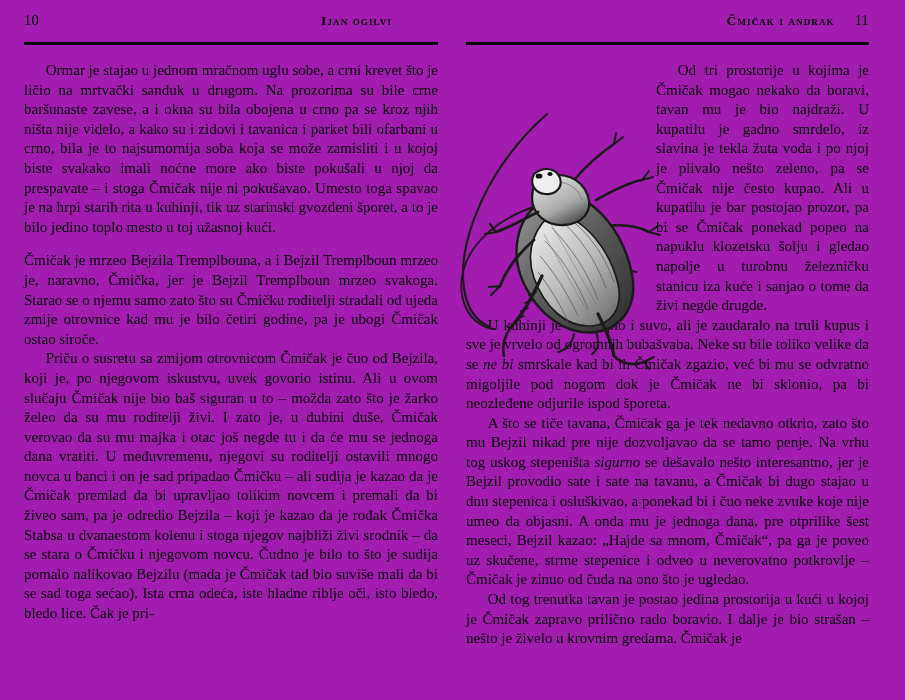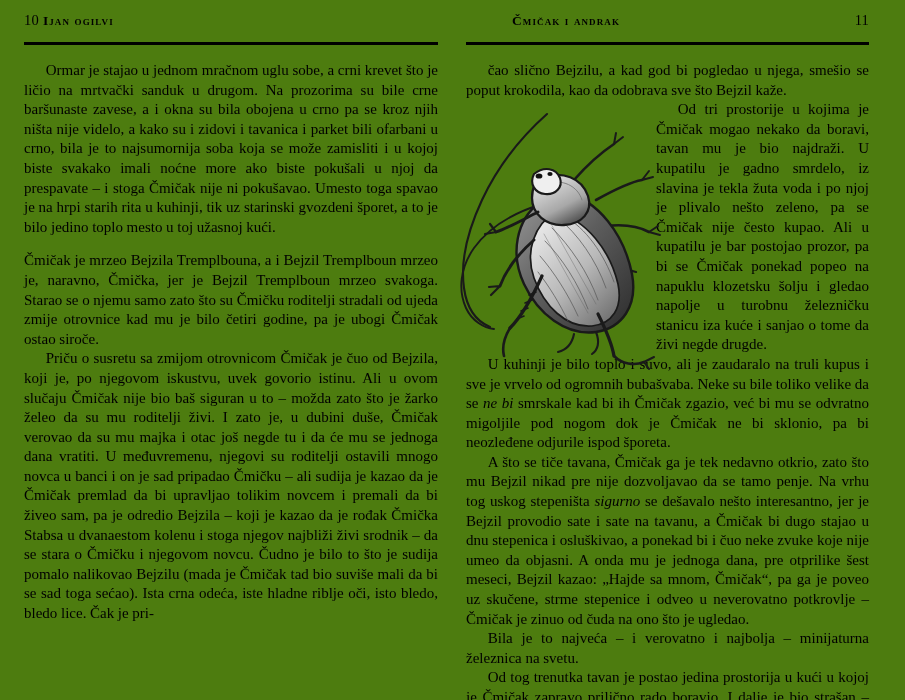--- a/index.html
+++ b/index.html
@@ -13,21 +13,21 @@
     overflow: hidden;
     font-family: "Liberation Serif", "DejaVu Serif", serif;
     color: #000000;
   }
 
   .spread {
     position: relative;
     width: 905px;
     height: 700px;
     display: flex;
-    background: #4d7c0f;
+    background: #a21caf;
   }
 
   .page {
     position: relative;
     height: 700px;
     box-sizing: border-box;
   }
   .page-left  { width: 452px; padding: 0 14px 0 24px; }
   .page-right { width: 453px; padding: 0 36px 0 14px; }
 
@@ -44,31 +44,31 @@
     width: 100%;
   }
   .folio {
     font-family: "Liberation Serif", "DejaVu Serif", serif;
     font-size: 14.5px;
     line-height: 1;
     letter-spacing: 0.2px;
   }
   .runtitle {
     flex: 1 1 auto;
-    text-align: left;
+    text-align: right;
     font-size: 13.5px;
     font-variant: small-caps;
     text-transform: lowercase;
     letter-spacing: 1.1px;
     font-weight: 600;
     white-space: nowrap;
   }
   .runtitle::first-letter { text-transform: uppercase; }
   .runhead-left .folio  { margin-right: 4px; }
-  .runhead-right .folio { margin-left: 4px; }
+  .runhead-right .folio { margin-left: 20px; }
   .runhead-left  .runtitle { padding-right: 46px; }
   .runhead-right .runtitle { padding-left: 46px; }
 
   .rule {
     height: 3px;
     background: #000000;
     width: 100%;
     margin: 0 0 16px 0;
   }
 
@@ -151,35 +151,33 @@
     <div class="runhead runhead-right">
       <div class="runhead-inner">
         <span class="runtitle">Čmičak i Andrak</span>
         <span class="folio">11</span>
       </div>
     </div>
     <div class="rule"></div>
 
     <div class="column">
 
-      <p>čao slično Bejzilu, a kad god bi pogledao u njega, smešio se poput krokodila, kao da odobrava sve što Bejzil kaže.</p>
 
       <div class="illo-float"></div>
 
       <p>Od tri prostorije u kojima je Čmičak mogao nekako da boravi, tavan mu je bio najdraži. U kupatilu je gadno smrdelo, iz slavina je tekla žuta voda i po njoj je plivalo nešto zeleno, pa se Čmičak nije često kupao. Ali u kupatilu je bar postojao prozor, pa bi se Čmičak ponekad popeo na napuklu klozetsku šolju i gledao napolje u turobnu železničku stanicu iza kuće i sanjao o tome da živi negde drugde.</p>
 
       <p>
         <span>U kuhinji je bilo toplo i suvo, ali je zaudaralo na truli kupus i sve je vrvelo od ogromnih bubašvaba. Neke su bile toliko velike da se </span><em>ne bi</em><span> smrskale kad bi ih Čmičak zgazio, već bi mu se odvratno migoljile pod nogom dok je Čmičak ne bi sklonio, pa bi neozleđene odjurile ispod šporeta.</span>
       </p>
 
       <p>
         <span>A što se tiče tavana, Čmičak ga je tek nedavno otkrio, zato što mu Bejzil nikad pre nije dozvoljavao da se tamo penje. Na vrhu tog uskog stepeništa </span><em>sigurno</em><span> se dešavalo nešto interesantno, jer je Bejzil provodio sate i sate na tavanu, a Čmičak bi dugo stajao u dnu stepenica i osluškivao, a ponekad bi i čuo neke zvuke koje nije umeo da objasni. A onda mu je jednoga dana, pre otprilike šest meseci, Bejzil kazao: „Hajde sa mnom, Čmičak“, pa ga je poveo uz skučene, strme stepenice i odveo u neverovatno potkrovlje – Čmičak je zinuo od čuda na ono što je ugledao.</span>
       </p>
 
-      <p>Bila je to najveća – i verovatno i najbolja – minijaturna železnica na svetu.</p>
       <p>Od tog trenutka tavan je postao jedina prostorija u kući u kojoj je Čmičak zapravo prilično rado boravio. I dalje je bio strašan – nešto je živelo u krovnim gredama. Čmičak je</p>
     </div>
 
     <div class="illo-abs">
       <svg viewBox="0 0 222 262" xmlns="http://www.w3.org/2000/svg">
         <defs>
           <linearGradient id="bodyShade" x1="0" y1="0" x2="1" y2="1">
             <stop offset="0%" stop-color="#9a9a9a"></stop>
             <stop offset="45%" stop-color="#5e5e5e"></stop>
             <stop offset="100%" stop-color="#2b2b2b"></stop>

